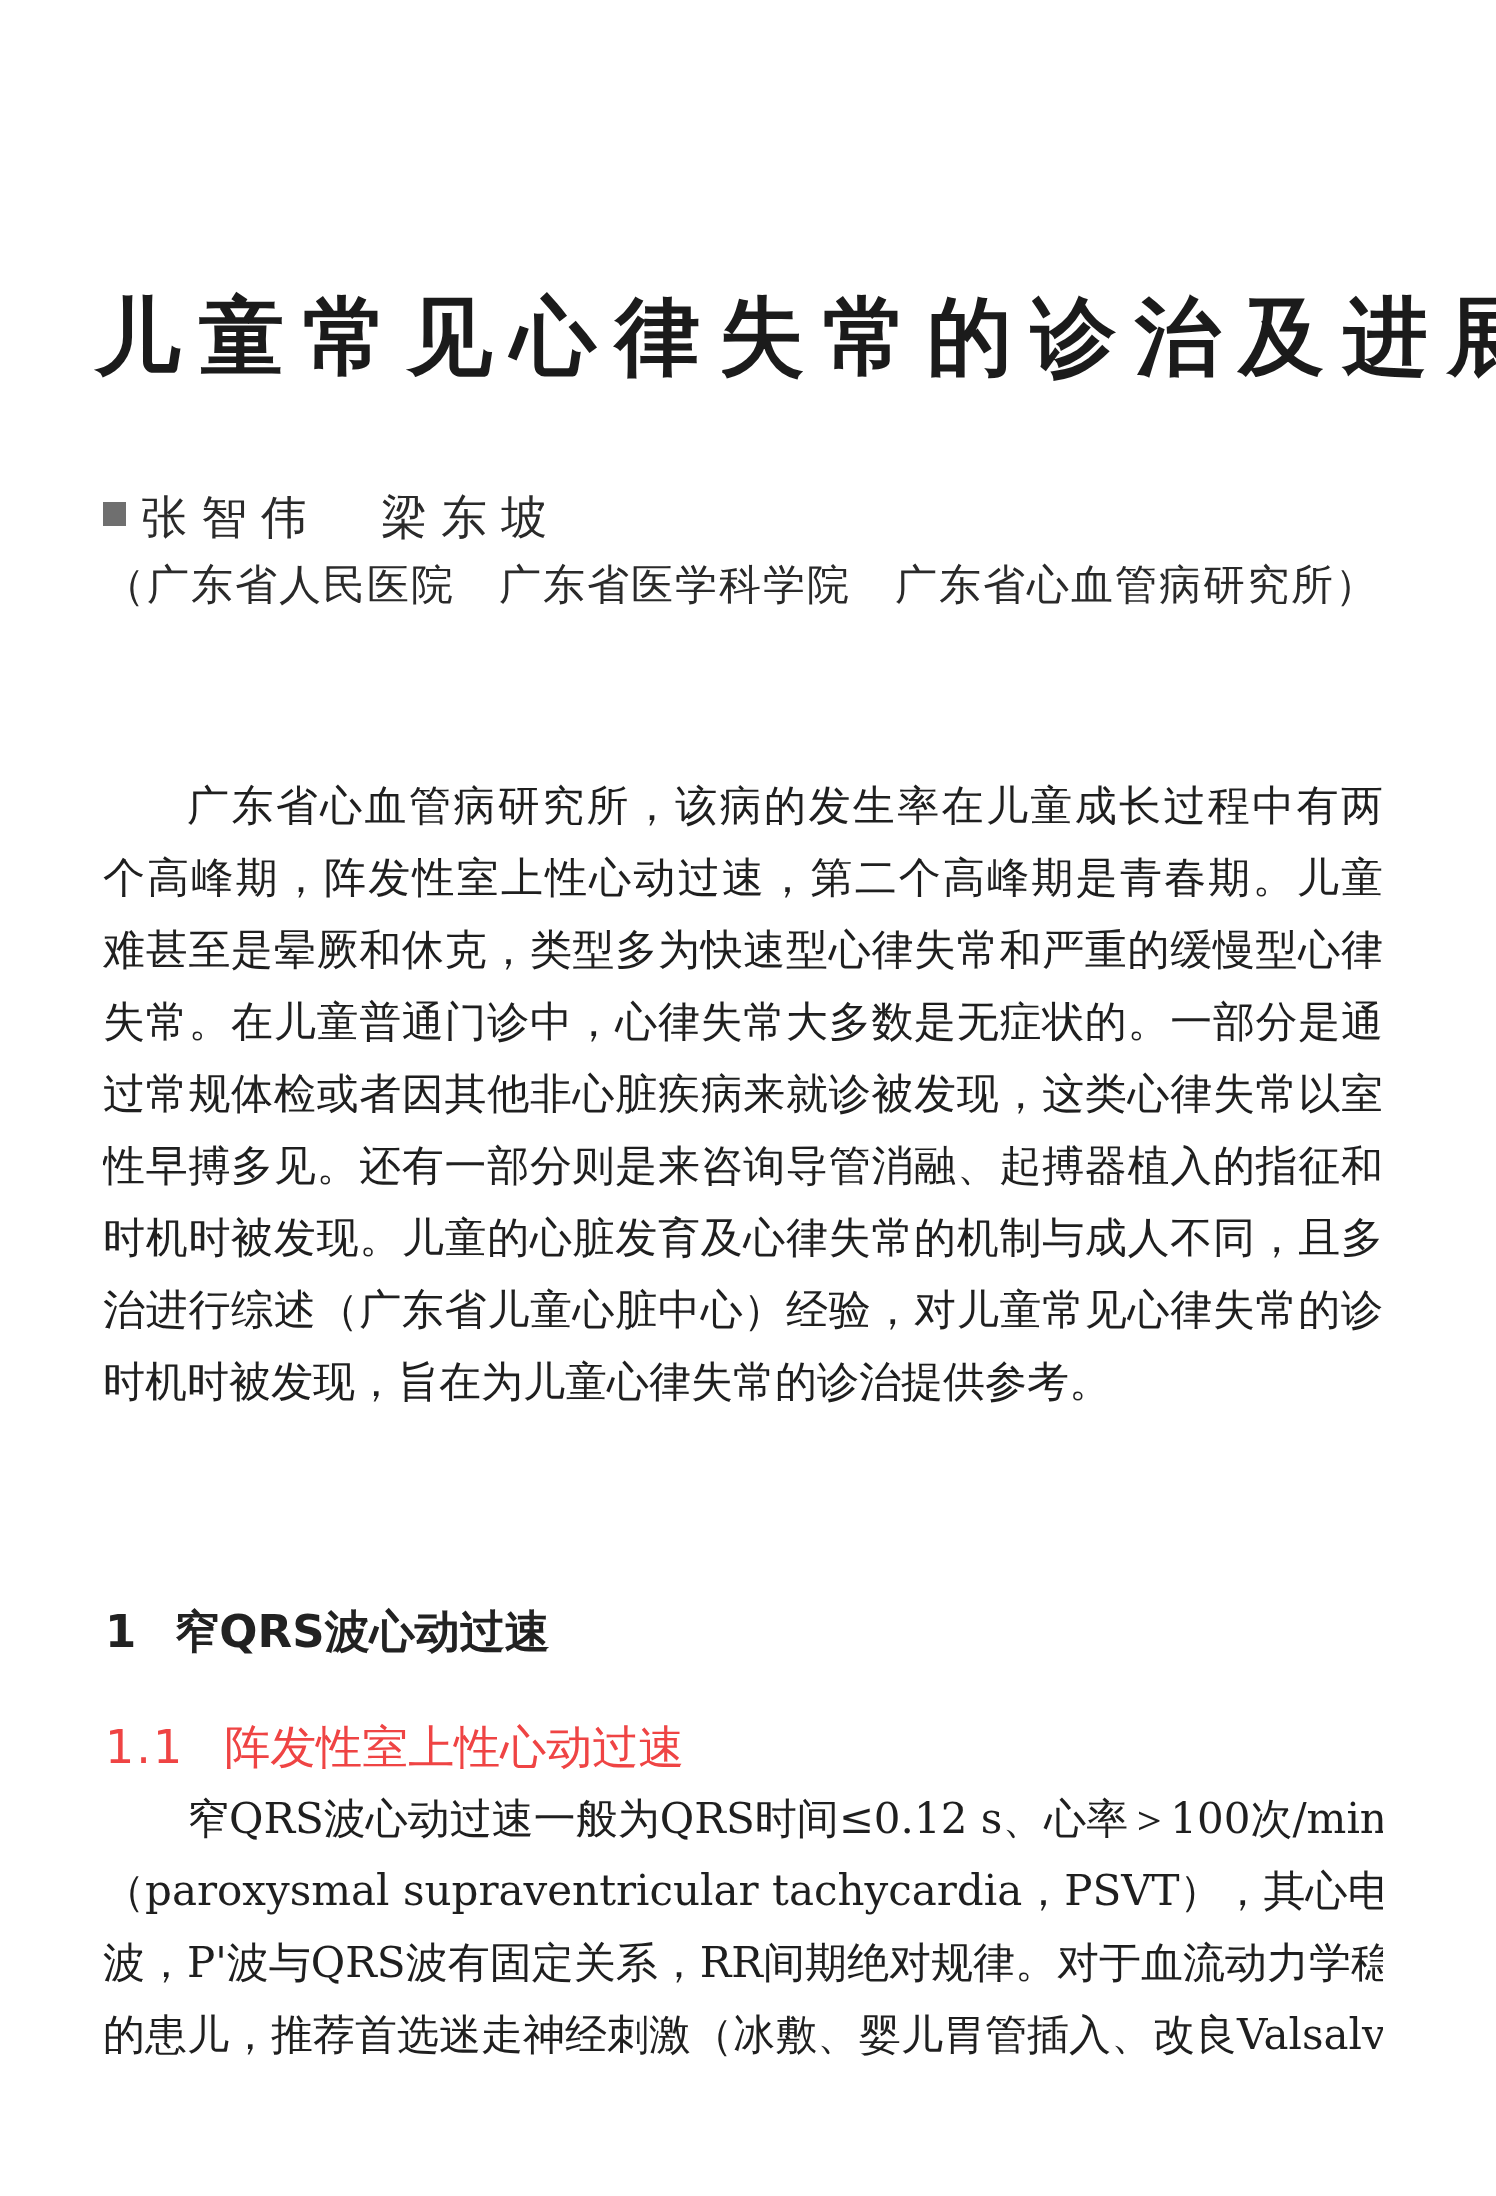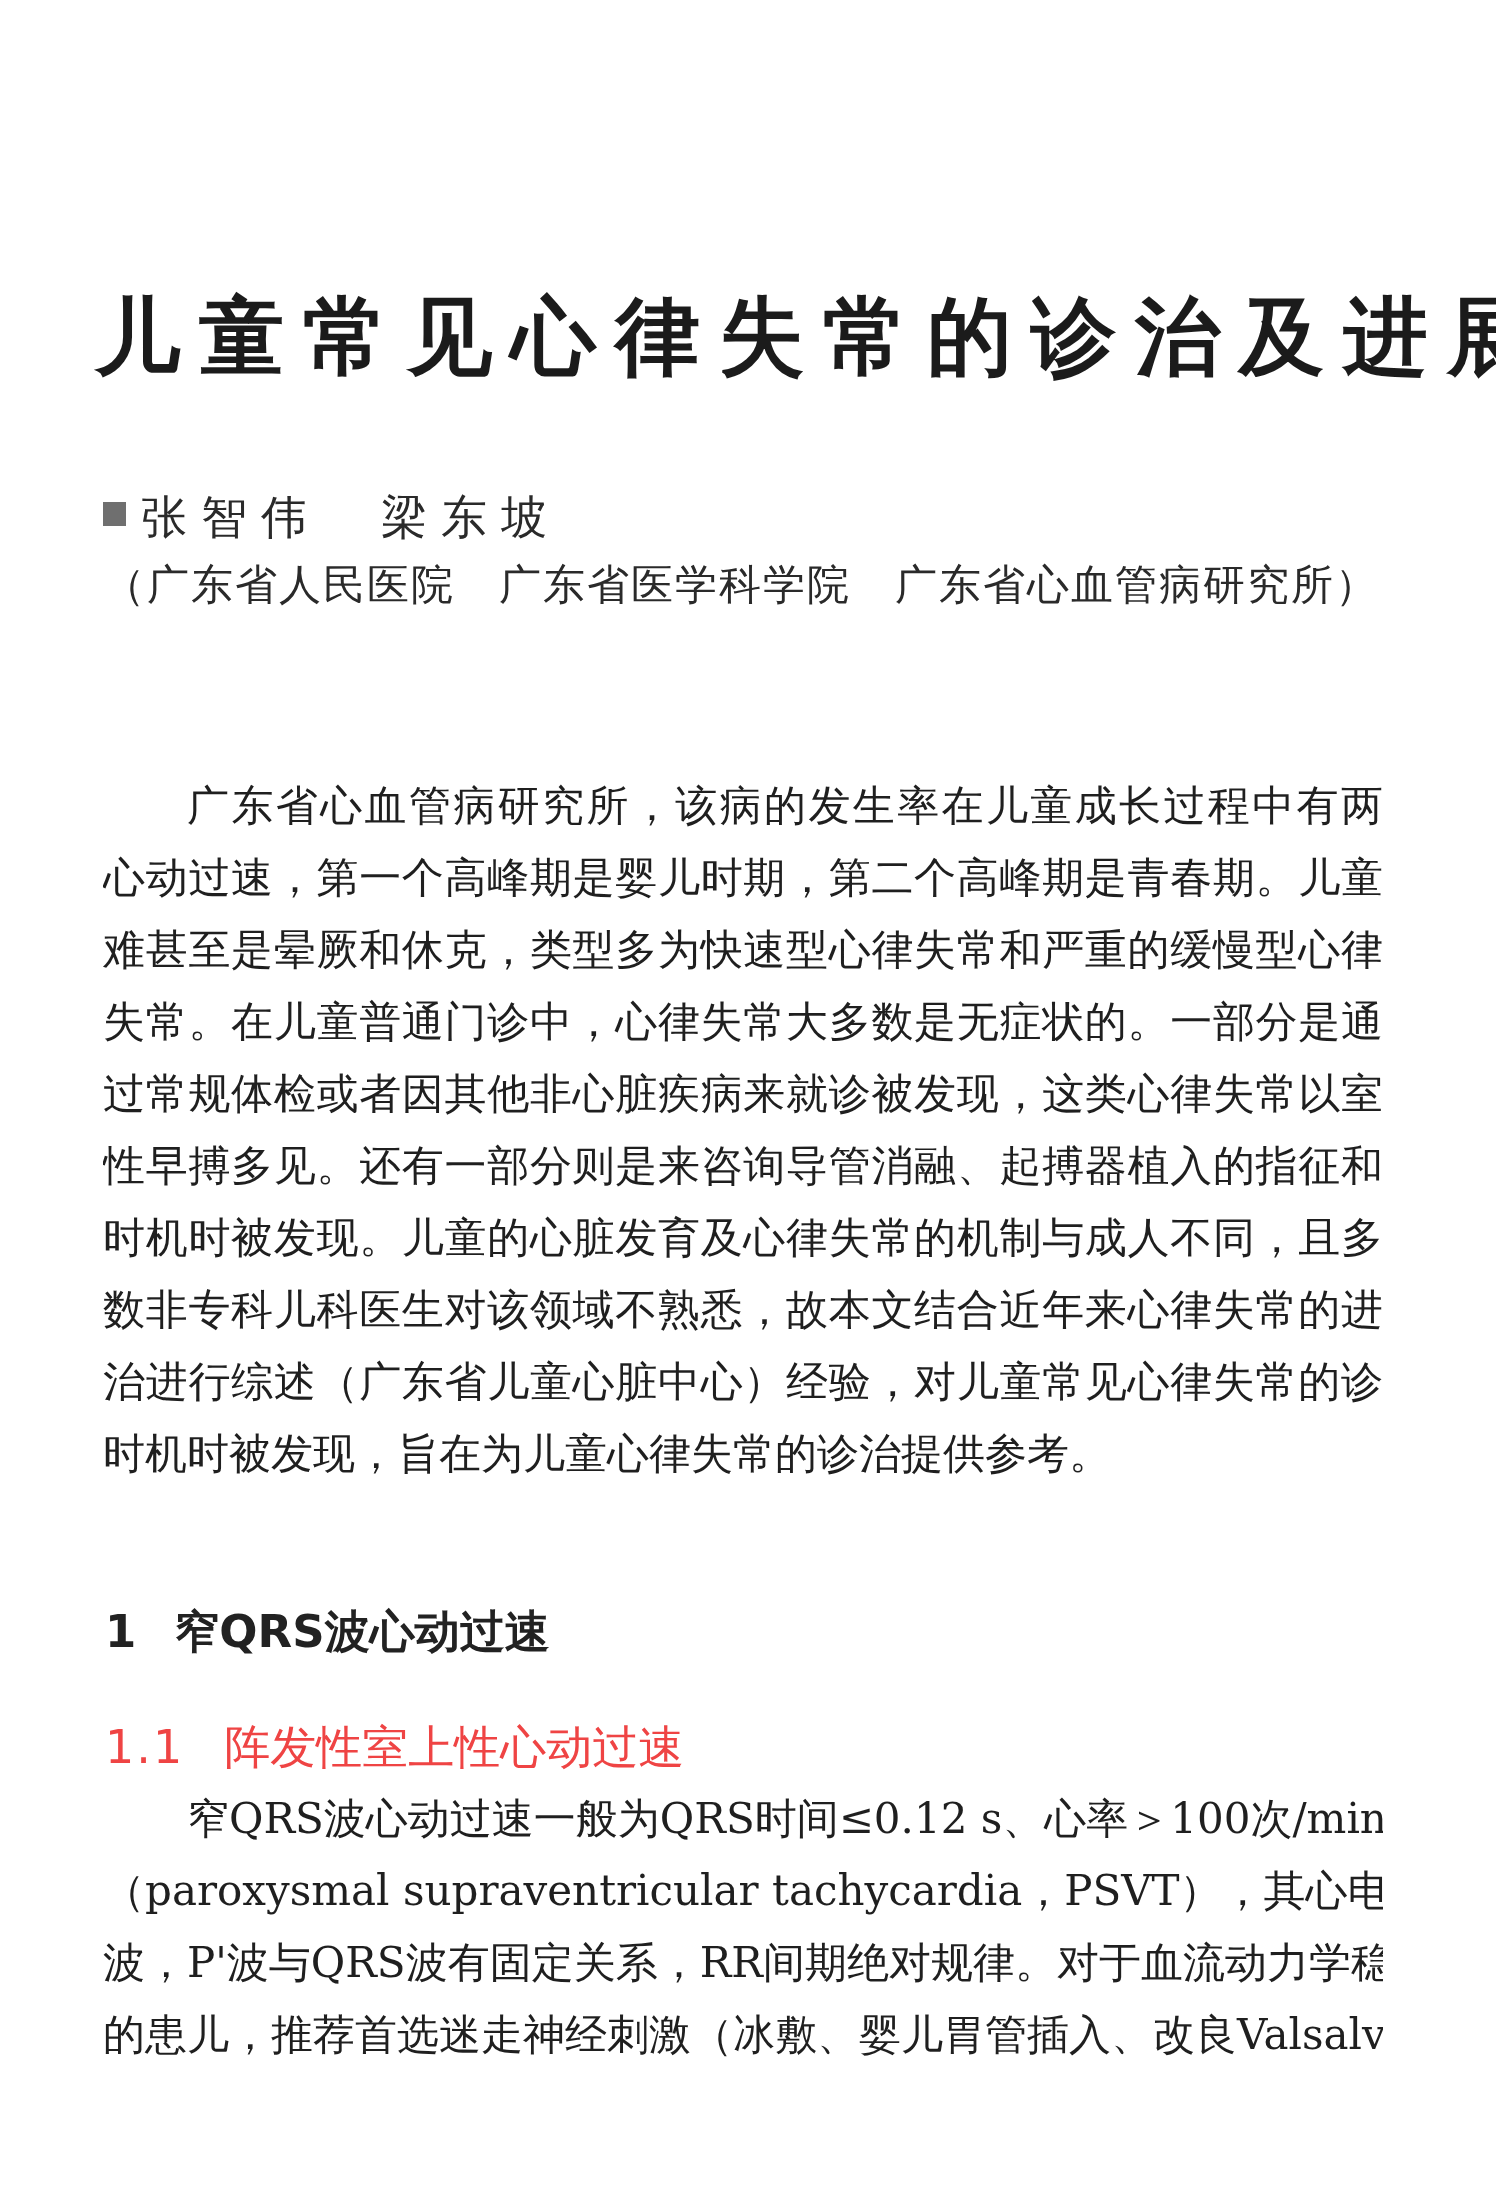--- a/index.html
+++ b/index.html
@@ -109,27 +109,26 @@
 
   <div class="byline">
     <span class="bullet"></span>
     <span class="authors">张智伟　梁东坡</span>
   </div>
 
   <div class="affiliation">（广东省人民医院　广东省医学科学院　广东省心血管病研究所）</div>
 
   <div class="para intro">
     <div class="line first">广东省心血管病研究所，该病的发生率在儿童成长过程中有两</div>
-    <div class="line">心动过速，第一个高峰期是婴儿时期，第二个高峰期是青春期。儿童</div>
+    <div class="line">个高峰期，阵发性室上性心动过速，第二个高峰期是青春期。儿童</div>
     <div class="line">难甚至是晕厥和休克，类型多为快速型心律失常和严重的缓慢型心律</div>
     <div class="line">失常。在儿童普通门诊中，心律失常大多数是无症状的。一部分是通</div>
     <div class="line">过常规体检或者因其他非心脏疾病来就诊被发现，这类心律失常以室</div>
     <div class="line">性早搏多见。还有一部分则是来咨询导管消融、起搏器植入的指征和</div>
     <div class="line">时机时被发现。儿童的心脏发育及心律失常的机制与成人不同，且多</div>
-    <div class="line">数非专科儿科医生对该领域不熟悉，故本文结合近年来心律失常的进</div>
     <div class="line">治进行综述（广东省儿童心脏中心）经验，对儿童常见心律失常的诊</div>
     <div class="line last">时机时被发现，旨在为儿童心律失常的诊治提供参考。</div>
   </div>
 
   <div class="h1">
     <span class="h-num">1</span><span class="h-text">窄QRS波心动过速</span>
   </div>
 
   <div class="h2">
     <span class="h-num">1.1</span><span class="h-text">阵发性室上性心动过速</span>

